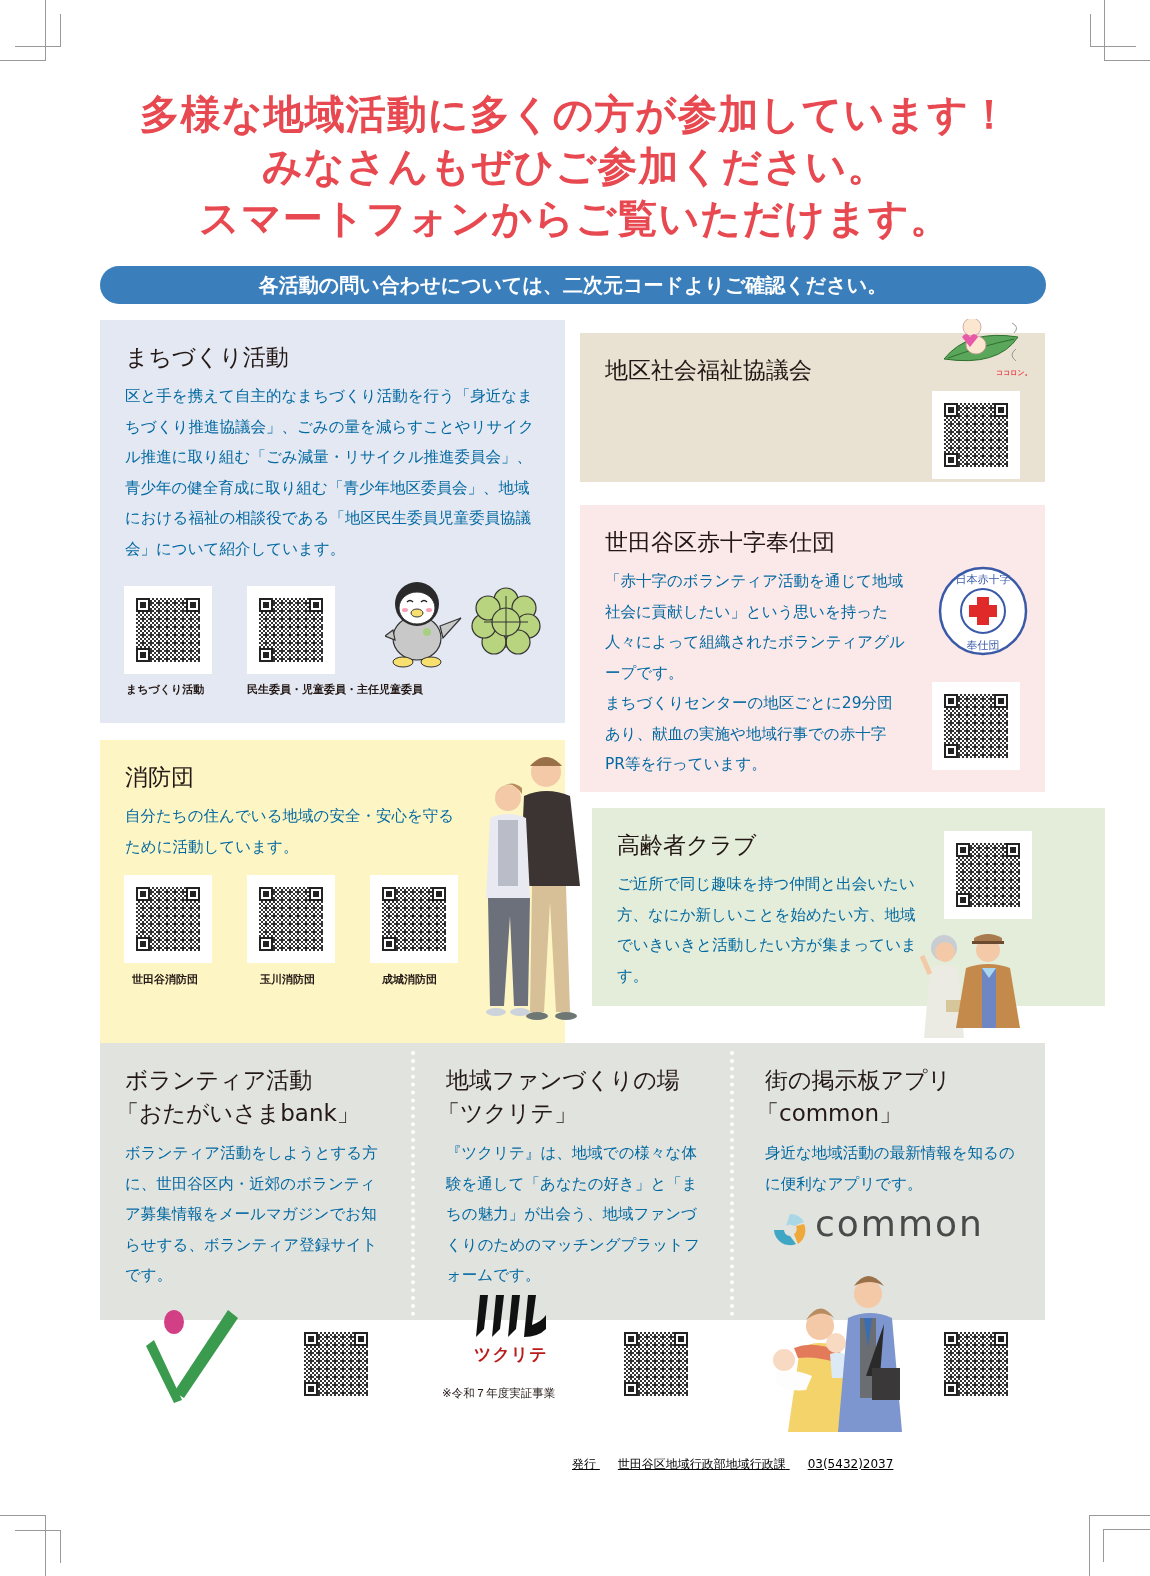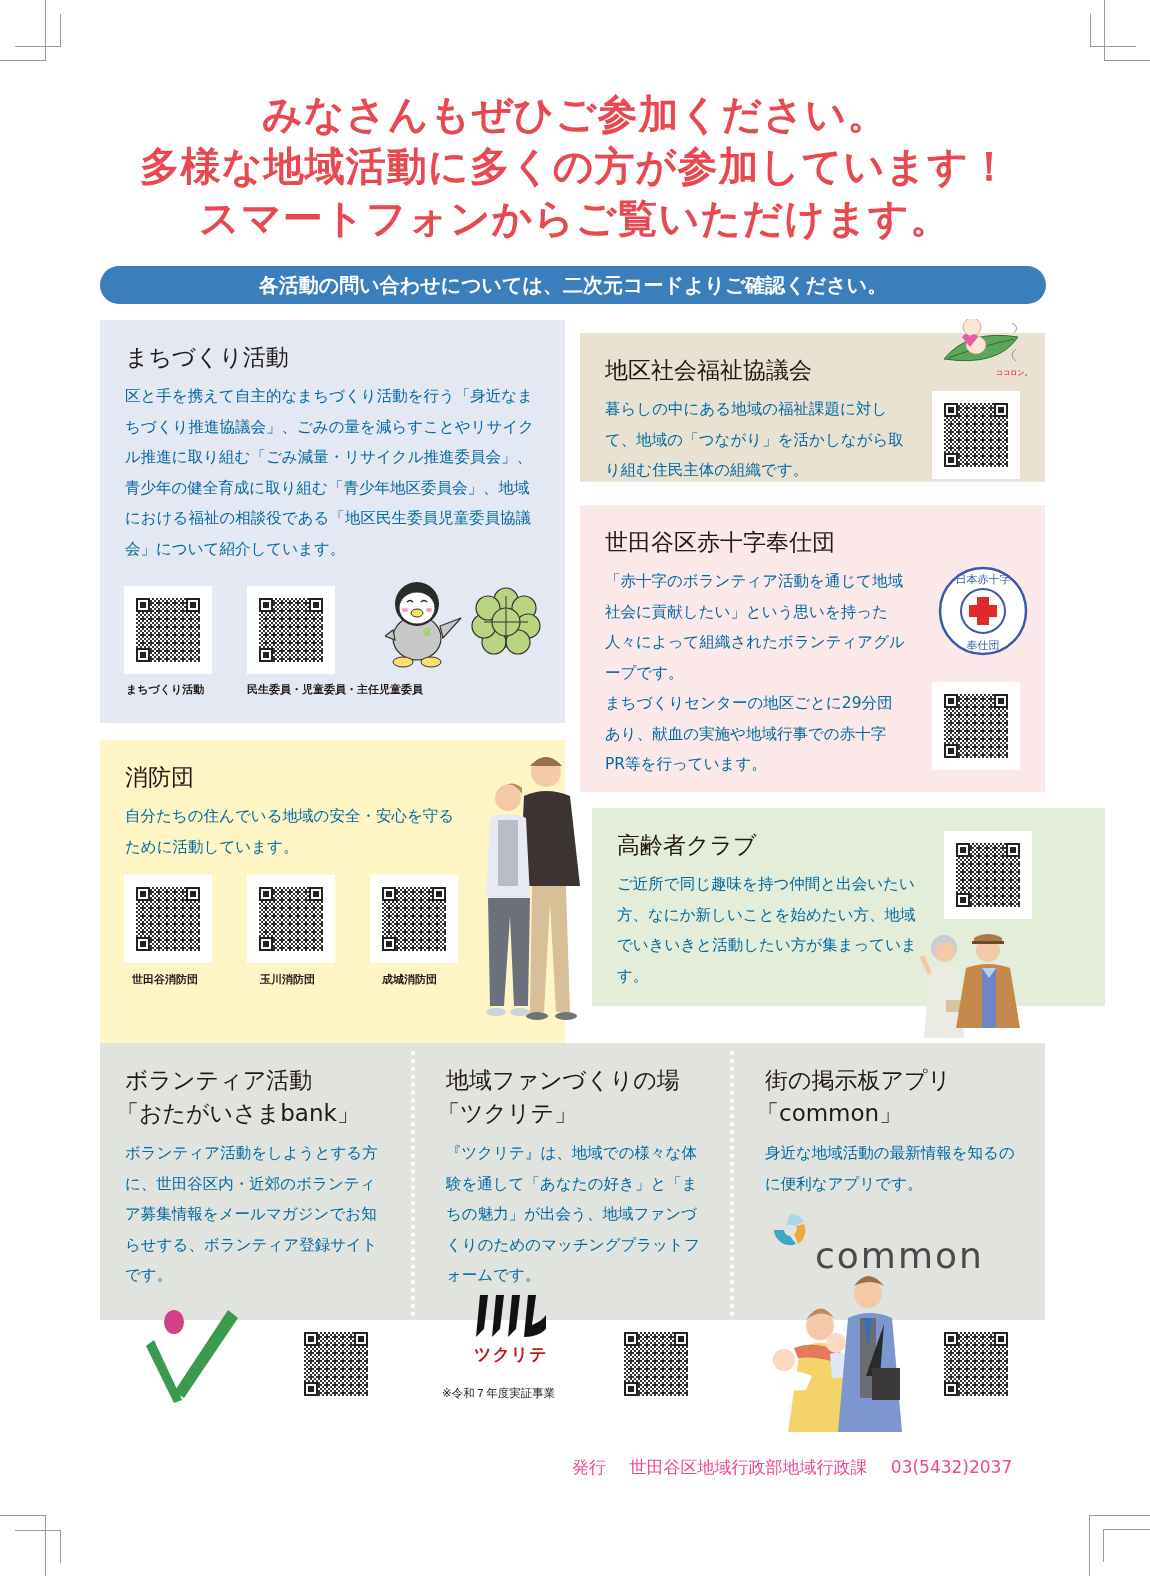--- a/index.html
+++ b/index.html
@@ -31,22 +31,22 @@
 <div class="crop" style="left:0;top:0;width:46px;height:61px;border-right-width:1.5px;border-bottom-width:1.5px;"></div>
 <div class="crop" style="left:15px;top:14px;width:46px;height:33px;border-right-width:1.5px;border-bottom-width:1.5px;"></div>
 <div class="crop" style="left:1104px;top:0;width:46px;height:61px;border-left-width:1.5px;border-bottom-width:1.5px;"></div>
 <div class="crop" style="left:1090px;top:14px;width:46px;height:33px;border-left-width:1.5px;border-bottom-width:1.5px;"></div>
 <div class="crop" style="left:0;top:1515px;width:46px;height:61px;border-right-width:1.5px;border-top-width:1.5px;"></div>
 <div class="crop" style="left:15px;top:1530px;width:46px;height:33px;border-right-width:1.5px;border-top-width:1.5px;"></div>
 <div class="crop" style="left:1089px;top:1515px;width:61px;height:61px;border-left-width:1.5px;border-top-width:1.5px;"></div>
 <div class="crop" style="left:1103px;top:1529px;width:47px;height:33px;border-left-width:1.5px;border-top-width:1.5px;"></div>
 
 <div class="headline">
+  <div>多様な地域活動に多くの方が参加しています！</div>
   <div>みなさんもぜひご参加ください。</div>
-  <div>多様な地域活動に多くの方が参加しています！</div>
   <div>スマートフォンからご覧いただけます。</div>
 </div>
 
 <div class="banner">各活動の問い合わせについては、二次元コードよりご確認ください。</div>
 
 <svg width="0" height="0" style="position:absolute">
   <defs>
     <pattern id="qrnoise" width="8" height="8" patternUnits="userSpaceOnUse">
       <rect width="8" height="8" fill="#fff"></rect>
       <rect x="0" y="0" width="2" height="2" fill="#333"></rect>
@@ -115,21 +115,20 @@
         <circle cx="14" cy="40" r="12"></circle>
       <circle cx="18" cy="22" r="12"></circle>
         <circle cx="36" cy="36" r="14"></circle>
     </g>
     <path d="M36 10 L36 62 M14 36 L58 36" stroke="#333" stroke-width="1" fill="none"></path>
   </svg>
 </div>
 
 <div class="panel" style="left:580px;top:333px;width:465px;height:149px;background:#e9e2d3;">
   <h2 style="left:25px;top:22px;">地区社会福祉協議会</h2>
-  <p class="body" style="left:25px;top:61px;width:300px;">暮らしの中にある地域の福祉課題に対して、地域の「つながり」を活かしながら取り組む住民主体の組織です。</p>
   <svg style="position:absolute;left:358px;top:-14px;" width="90" height="62" viewBox="0 0 90 62">
     <path d="M6 40 Q30 10 80 18 Q60 48 6 40 Z" fill="#5aa65a" stroke="#2f6f2f" stroke-width="1"></path>
     <path d="M10 39 Q40 28 76 20" stroke="#2f6f2f" stroke-width="1" fill="none"></path>
     <circle cx="34" cy="8" r="9" fill="#fbe6d0" stroke="#c99" stroke-width="0.8"></circle>
     <ellipse cx="38" cy="26" rx="10" ry="9" fill="#fbe6d0" stroke="#c99" stroke-width="0.8"></ellipse>
     <path d="M24 18 q4 -6 8 0 q4 -6 8 0 l-8 10 z" fill="#e85aa8"></path>
     <path d="M74 4 q8 4 2 10 M78 30 q-8 6 0 12" stroke="#999" stroke-width="1" fill="none"></path>
     <text x="58" y="56" font-size="7" fill="#e8484f" font-weight="bold">ココロン。</text>
   </svg>
   <div class="qr" style="left:352px;top:58px;">
@@ -262,21 +261,21 @@
 
   <div>
     <h2 style="position:absolute;left:665px;top:22px;font-size:23px;font-weight:normal;">街の掲示板アプリ</h2>
     <h2 style="position:absolute;left:656px;top:55px;font-size:23px;font-weight:normal;">「common」</h2>
     <p class="body" style="position:absolute;left:665px;top:95px;width:265px;font-size:15.5px;line-height:30.5px;">身近な地域活動の最新情報を知るのに便利なアプリです。</p>
     <svg style="position:absolute;left:670px;top:167px;" width="40" height="40" viewBox="0 0 40 40">
       <path d="M20 4 a16 16 0 0 1 14 8 l-10 4 a6 6 0 0 0 -8 0 z" fill="#a9d7e6"></path>
       <path d="M34 14 a16 16 0 0 1 -6 20 l-4 -10 a6 6 0 0 0 2 -8 z" fill="#efa93a"></path>
       <path d="M26 34 a16 16 0 0 1 -22 -14 l10 0 a6 6 0 0 0 6 6 z" fill="#3fa6c3"></path>
     </svg>
-    <div style="position:absolute;left:715px;top:160px;font-size:36px;color:#4a4a4a;letter-spacing:2px;font-family:'DejaVu Sans', sans-serif;margin-top:32px;">common</div>
+    <div style="position:absolute;left:715px;top:160px;font-size:36px;color:#4a4a4a;letter-spacing:2px;font-family:'DejaVu Sans', sans-serif;">common</div>
 
     <svg style="position:absolute;left:664px;top:225px;" width="160" height="164" viewBox="0 0 160 164">
       <circle cx="56" cy="58" r="14" fill="#f3c9a8"></circle>
       <path d="M42 52 q14 -22 28 -2 q-14 -10 -28 2 z" fill="#b98c60"></path>
       <path d="M36 80 q20 -10 40 0 l12 84 l-64 0 z" fill="#f5d36b"></path>
       <path d="M30 80 q20 -8 46 4 l-6 10 q-18 -6 -36 -4 z" fill="#e37a5a"></path>
       <circle cx="20" cy="92" r="11" fill="#f8d9c2"></circle>
       <path d="M12 104 q18 -4 36 4 l-6 14 q-18 2 -30 -6 z" fill="#fdfdfd"></path>
       <circle cx="72" cy="75" r="10" fill="#f8d9c2"></circle>
       <path d="M66 86 q10 -4 18 2 l-2 22 l-14 0 z" fill="#dbeaf4"></path>
@@ -289,17 +288,17 @@
       <rect x="108" y="100" width="28" height="32" fill="#3a3838"></rect>
     </svg>
     <div class="qr" style="left:832px;top:277px;">
         <svg viewBox="0 0 64 64">
           <use href="#qrcode"></use>
         </svg>
       </div>
   </div>
 </div>
 
-<div style="position:absolute;left:572px;top:1456px;font-size:17px;color:#ec4899;white-space:nowrap;">
+<div style="position:absolute;left:572px;top:1456px;font-size:12px;color:#000000;white-space:nowrap;text-decoration:underline;">
   <span>発行</span>
   <span style="margin-left:18px;">世田谷区地域行政部地域行政課</span>
   <span style="margin-left:18px;">03(5432)2037</span>
 </div>
 
 </body></html>

